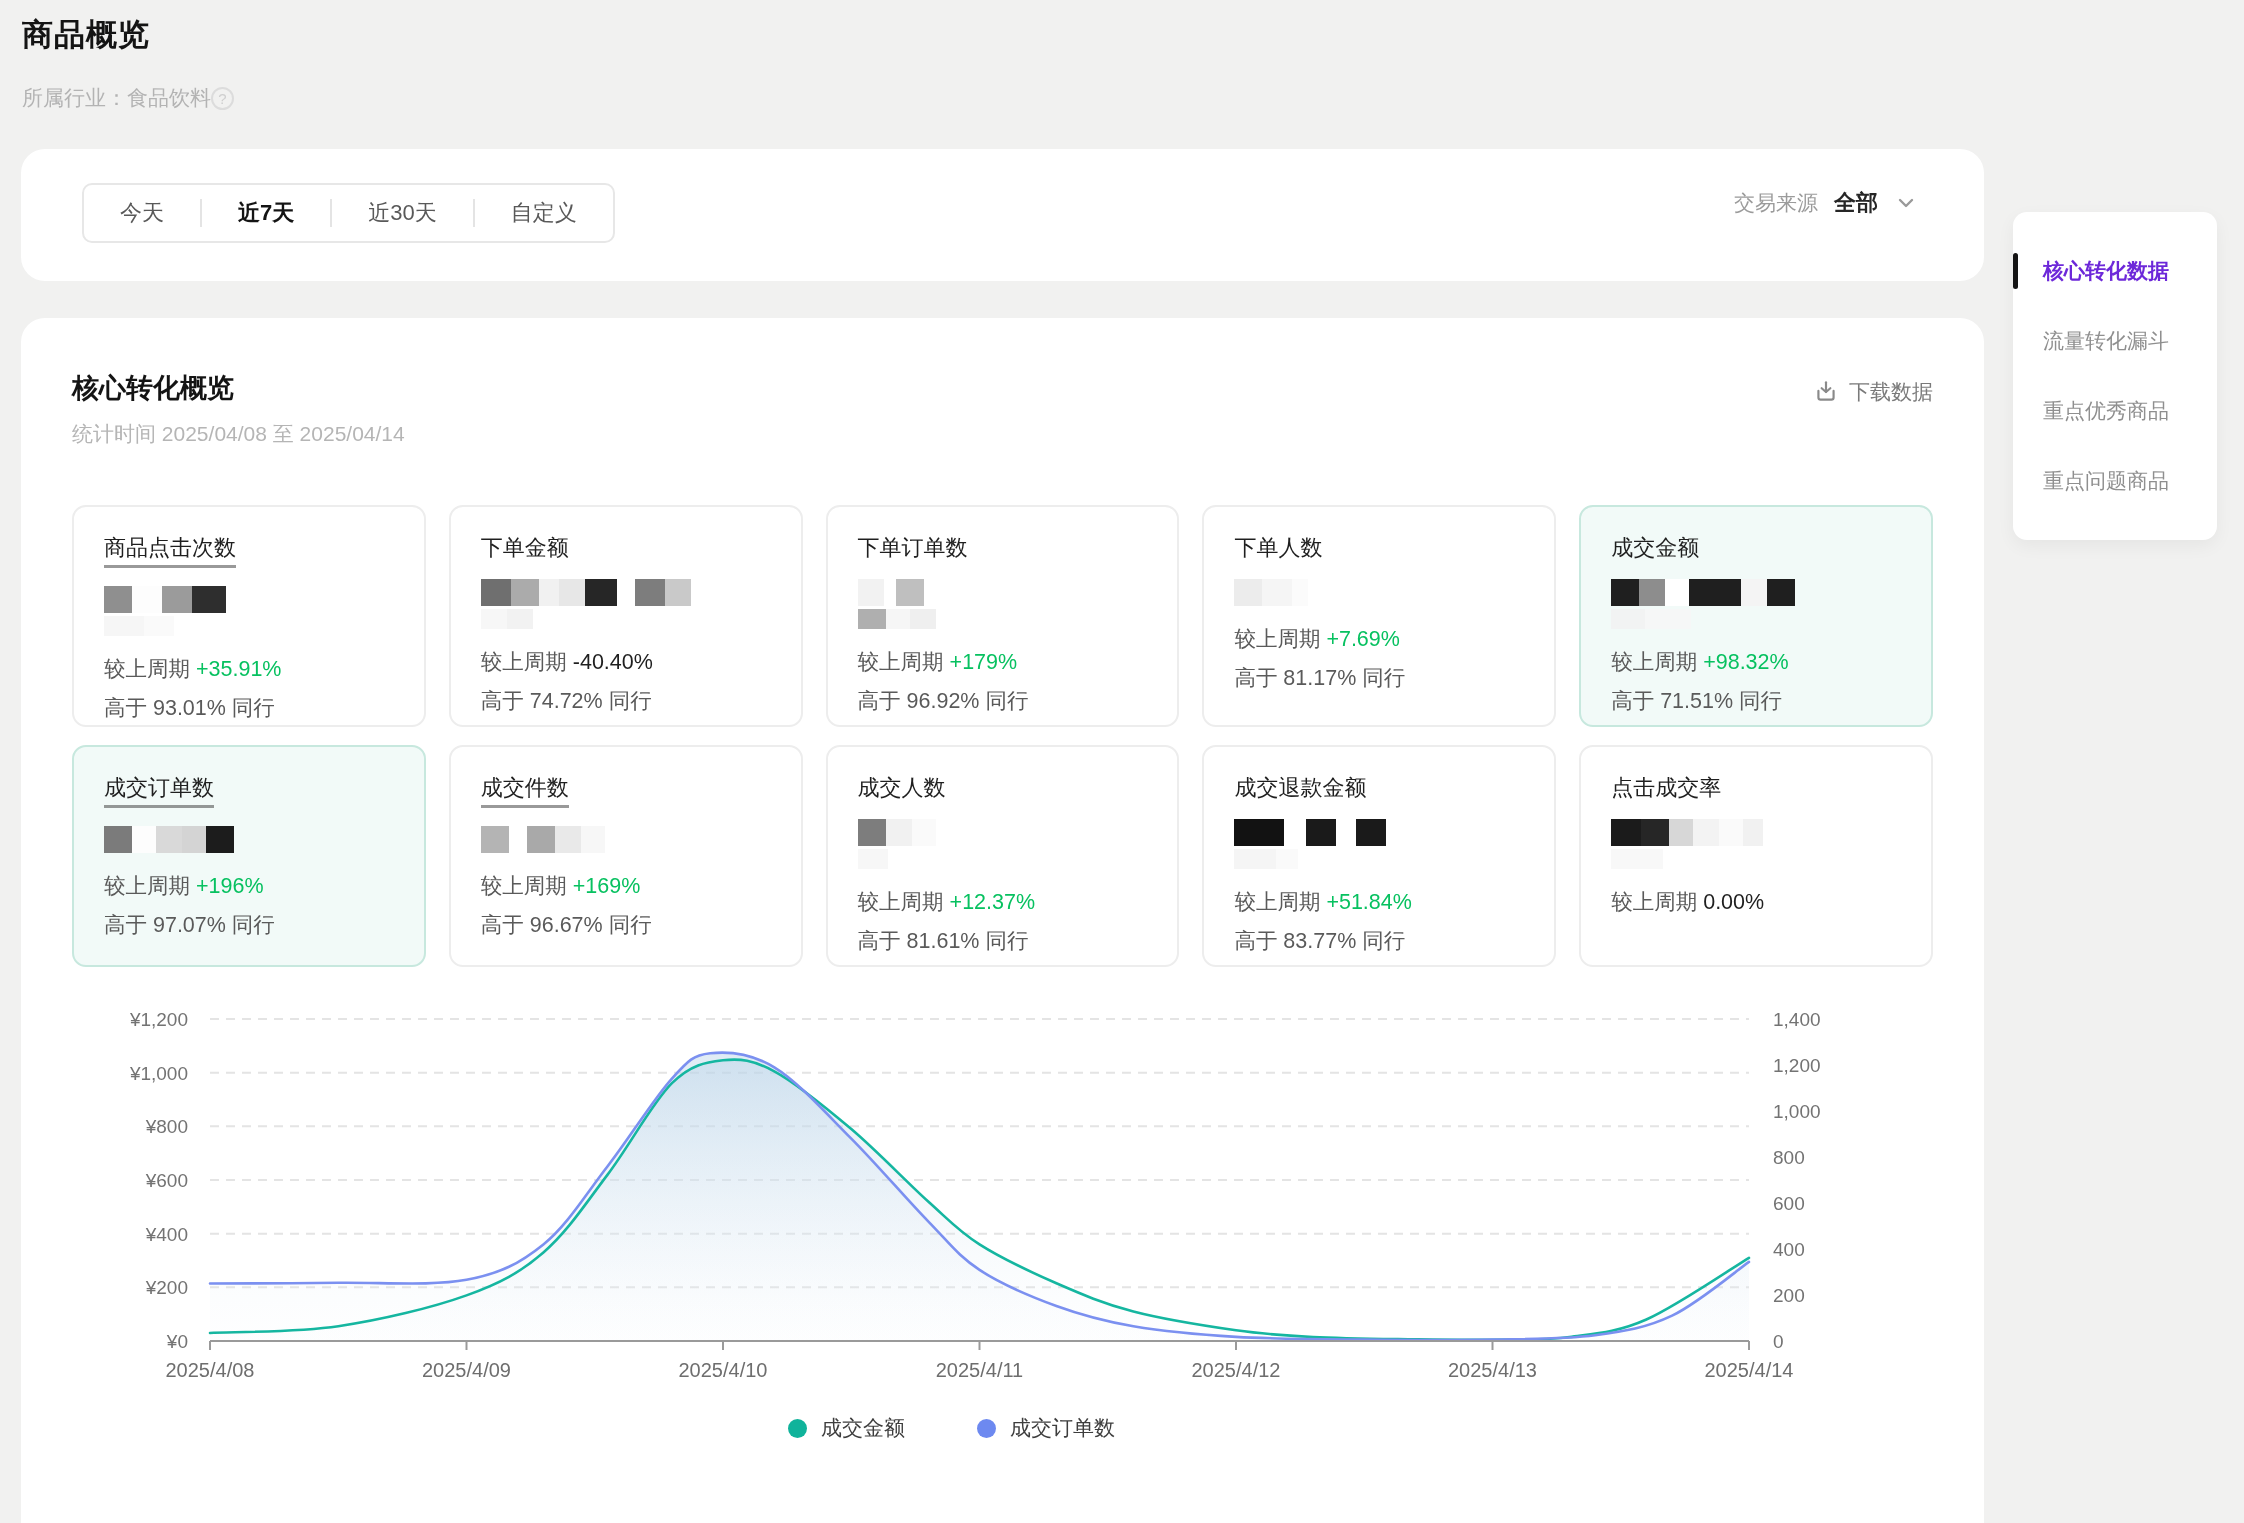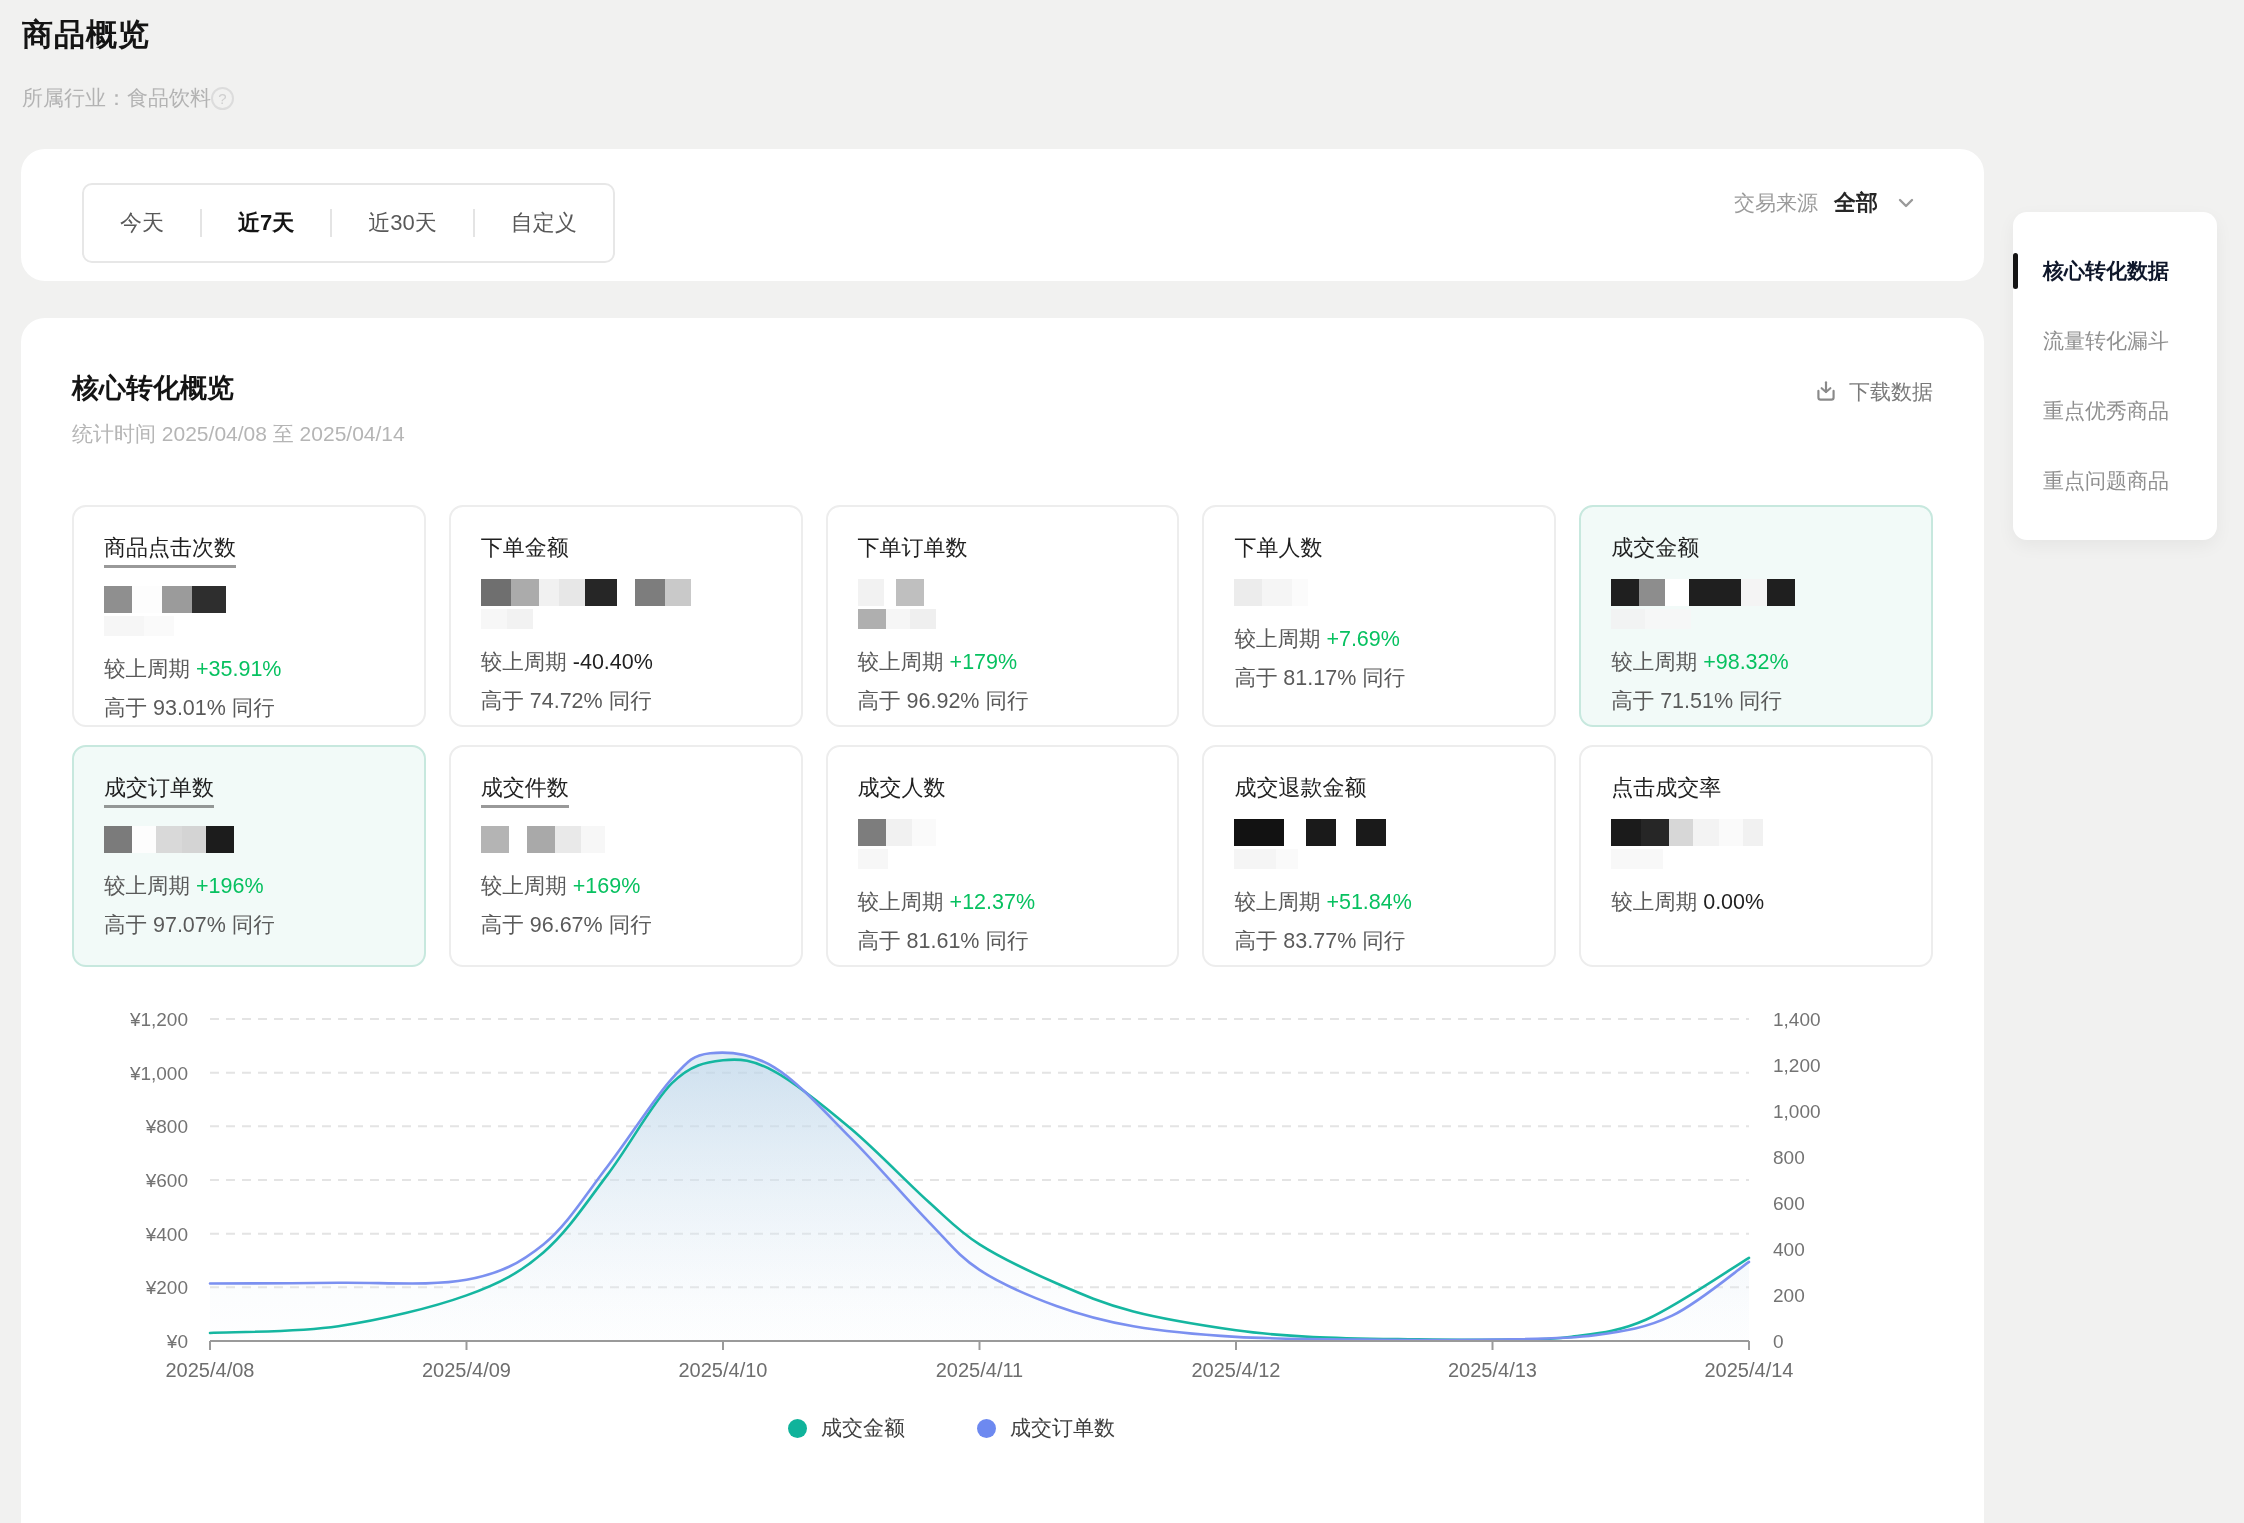--- a/index.html
+++ b/index.html
@@ -15,38 +15,38 @@
   #industry-row { left:22px; top:84px; display:flex; align-items:center; }
   #industry-label { font-size:21px; color:#b3b3b3; }
   .help-icon {
     width:23px; height:23px; border:2px solid #dcdcdc; border-radius:50%;
     color:#cfcfcf; font-size:15px; display:inline-flex; align-items:center; justify-content:center;
   }
 
   
   #filter-card { left:21px; top:149px; width:1963px; height:132px; background:#fff; border-radius:24px; }
   #range-tabs {
-    position:absolute; left:61px; top:34px; height:80px;
+    position:absolute; left:61px; top:34px; height:60px;
     border:2px solid #e7e7e7; border-radius:10px;
     display:flex; align-items:center; background:#fff;
   }
   .range-tab { padding:0 36px; font-size:22px; color:#595959; cursor:pointer; white-space:nowrap; }
   .range-tab.active { color:#141414; font-weight:700; }
   .tab-sep { width:2px; height:28px; background:#e4e4e4; }
   #source-control { position:absolute; right:66px; top:0; height:108px; display:flex; align-items:center; gap:16px; cursor:pointer; }
   #source-label { font-size:21px; color:#9b9b9b; }
   #source-value { font-size:22px; color:#262626; font-weight:600; }
   .chev { width:24px; height:24px; }
 
   
   #side-nav { left:2013px; top:212px; width:204px; background:#fff; border-radius:14px;
     padding:24px 0; box-shadow:0 6px 18px rgba(0,0,0,.05); }
   .nav-item { position:relative; height:70px; display:flex; align-items:center; padding-left:30px;
     font-size:21px; color:#8f8f8f; cursor:pointer; }
-  .nav-item.active { color:#0f172a; font-weight:700; }
+  .nav-item.active { color:#6d28d9; font-weight:700; }
   .nav-item .bar { position:absolute; left:0; top:50%; transform:translateY(-50%);
     width:5px; height:36px; background:#141414; border-radius:3px; display:none; }
   .nav-item.active .bar { display:block; }
 
   
   #main-card { left:21px; top:318px; width:1963px; height:1461px; background:#fff; border-radius:24px; }
   #panel-title { position:absolute; left:51px; top:52px; font-size:27px; font-weight:700; color:#141414; }
   #panel-subtitle { position:absolute; left:51px; top:102px; font-size:21px; color:#b5b5b5; }
   #download-btn { position:absolute; right:51px; top:60px; display:flex; align-items:center; gap:10px;
     color:#7a7a7a; font-size:21px; cursor:pointer; }

